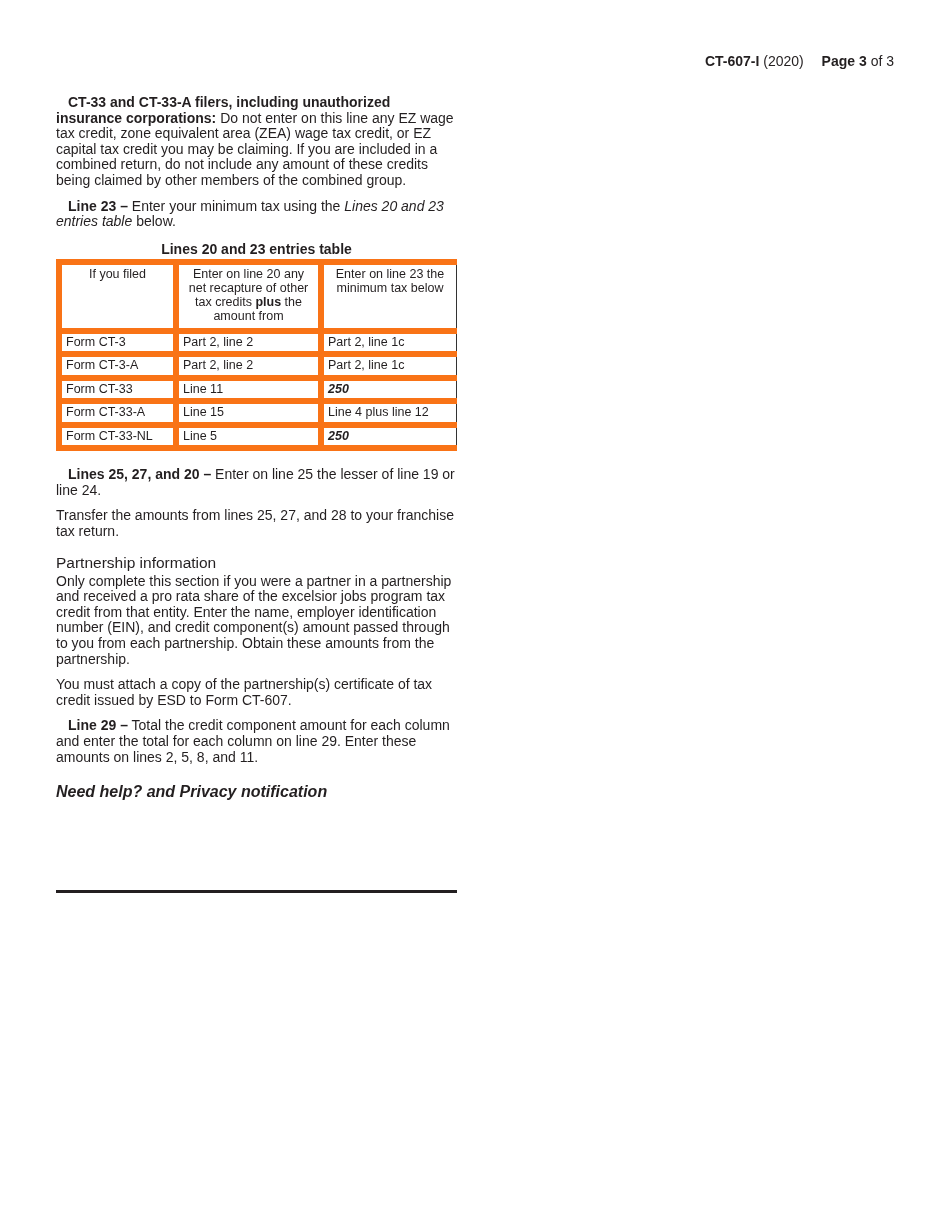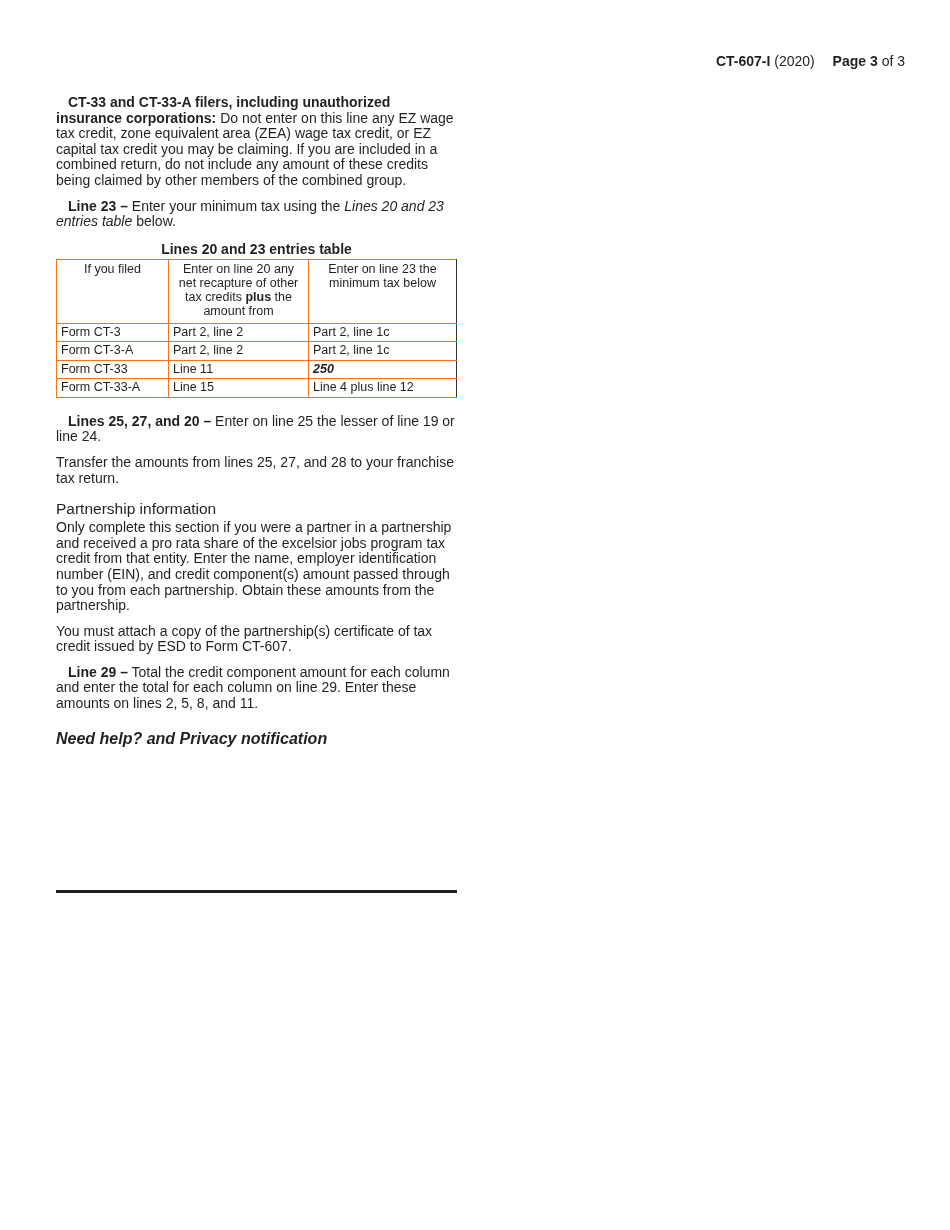--- a/index.html
+++ b/index.html
@@ -10,21 +10,21 @@
     body {
       width: 950px;
       height: 1230px;
       position: relative;
       font-family: "Liberation Sans", sans-serif;
       color: #231f20;
     }
     .header {
       position: absolute;
       top: 53px;
-      right: 45px;
+      right: 56px;
       font-size: 14px;
       line-height: 17px;
       white-space: nowrap;
     }
     .header b { font-weight: bold; }
     .header .sep { display: inline-block; width: 14px; }
     .col {
       position: absolute;
       left: 56px;
       top: 95px;
@@ -46,21 +46,21 @@
       margin-bottom: 2px;
     }
     table {
       border-collapse: collapse;
       width: 401px;
       font-size: 12.5px;
       color: #231f20;
       margin-bottom: 16px;
     }
     th, td {
-      border: 1px solid #f97316;
+      border: 6px solid #f97316;
       padding: 0 4px;
       text-align: left;
       vertical-align: top;
       font-weight: normal;
     }
     th {
       text-align: center;
       line-height: 14.2px;
       padding-top: 2px;
       height: 61px;
@@ -131,20 +131,25 @@
       <tr>
         <td>Form CT-33</td>
         <td>Line 11</td>
         <td class="outer-right bi">250</td>
       </tr>
       <tr>
         <td>Form CT-33-A</td>
         <td>Line 15</td>
         <td class="outer-right">Line 4 plus line 12</td>
       </tr>
+      <tr>
+        <td>Form CT-33-NL</td>
+        <td>Line 5</td>
+        <td class="outer-right bi">250</td>
+      </tr>
     </tbody>
   </table>
 
   <p><span class="b">Lines 25, 27, and 20 –</span><span> Enter on line 25 the lesser of line 19 or line 24.</span></p>
 
   <p>Transfer the amounts from lines 25, 27, and 28 to your franchise tax return.</p>
 
   <h3>Partnership information</h3>
   <p>Only complete this section if you were a partner in a partnership and received a pro rata share of the excelsior jobs program tax credit from that entity. Enter the name, employer identification number (EIN), and credit component(s) amount passed through to you from each partnership. Obtain these amounts from the partnership.</p>
 

